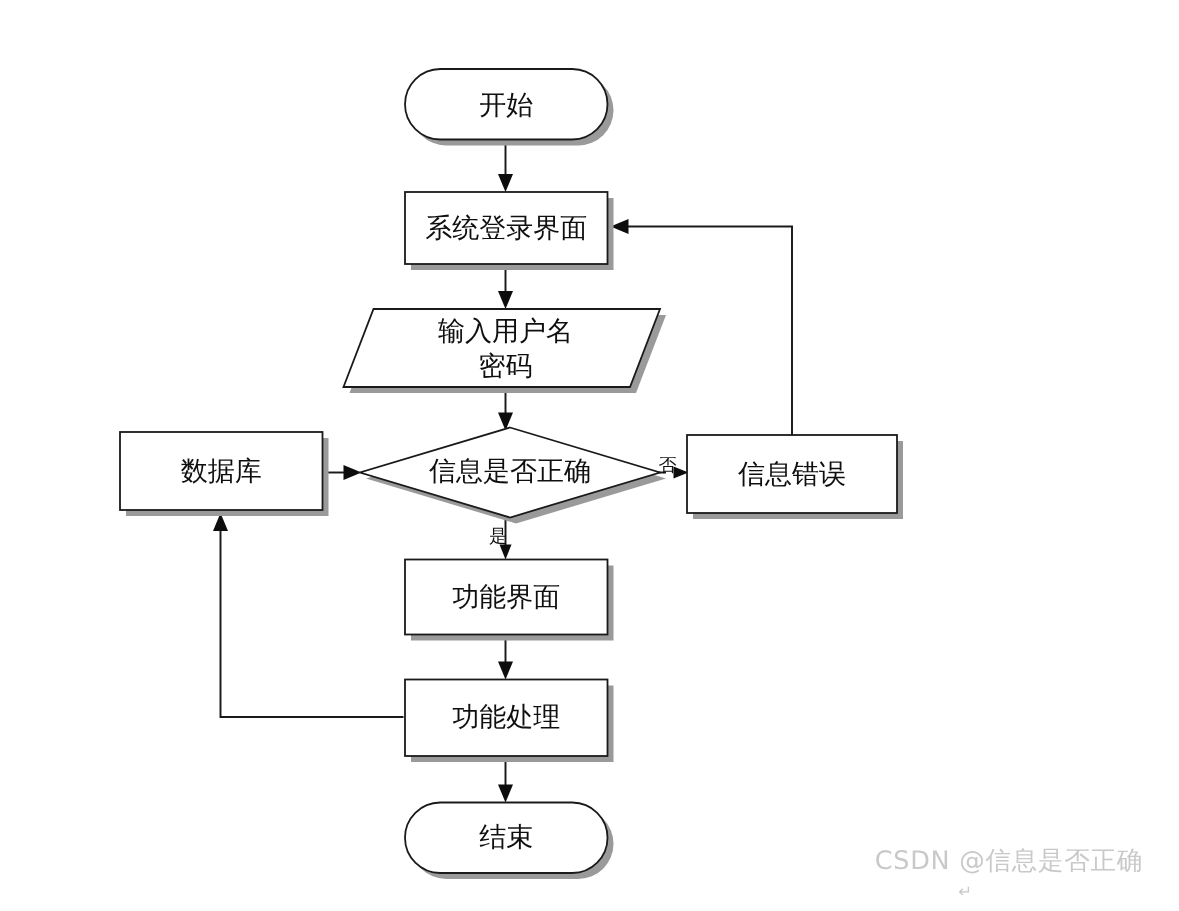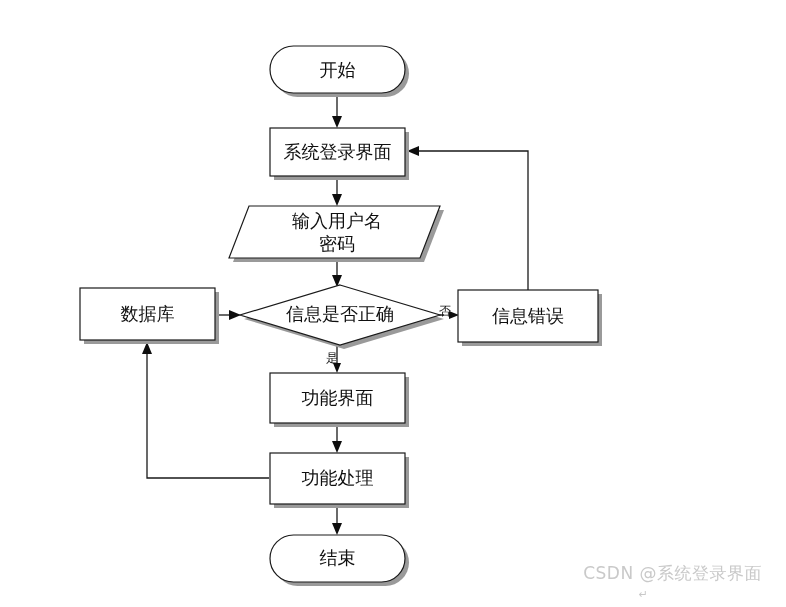--- a/index.html
+++ b/index.html
@@ -183,15 +183,15 @@
     </g>
 
     <g>
       <rect class="node-shadow" x="274" y="539" width="135" height="47" rx="23.5" ry="23.5"></rect>
       <rect class="node-shape" x="270" y="535" width="135" height="47" rx="23.5" ry="23.5"></rect>
       <text class="node-label" x="337.5" y="559">结束</text>
     </g>
 
   </svg>
 
-  <div class="watermark">CSDN @系统登录界面</div>
+  <div class="watermark">CSDN @信息是否正确</div>
   <div class="watermark-mark">↵</div>
 </div>
 
 </body></html>

